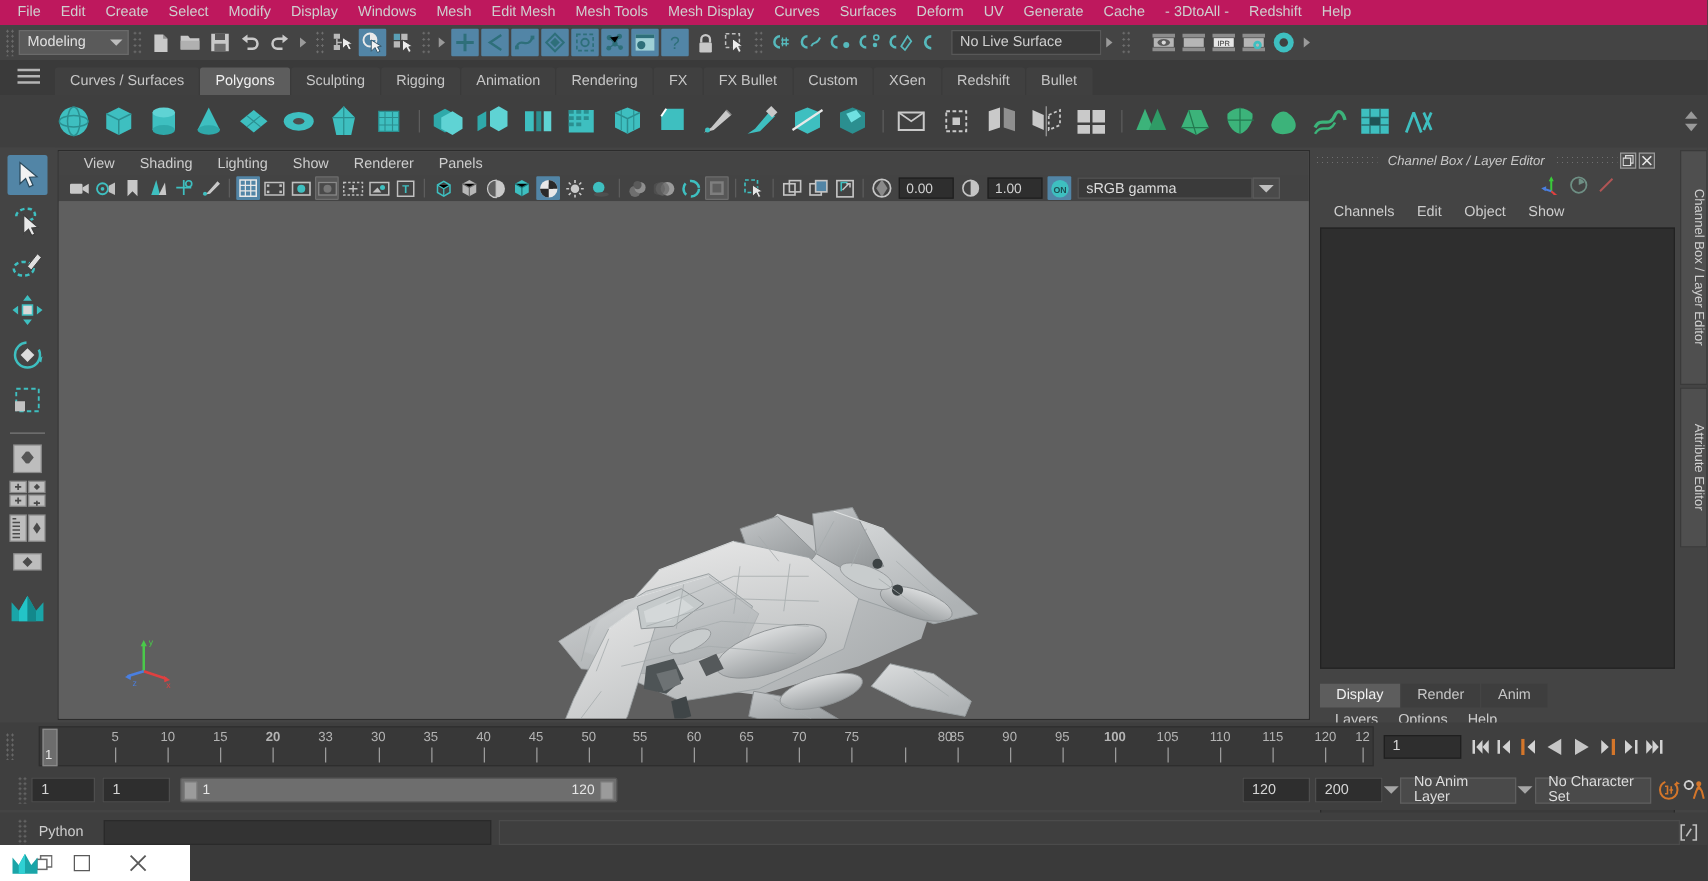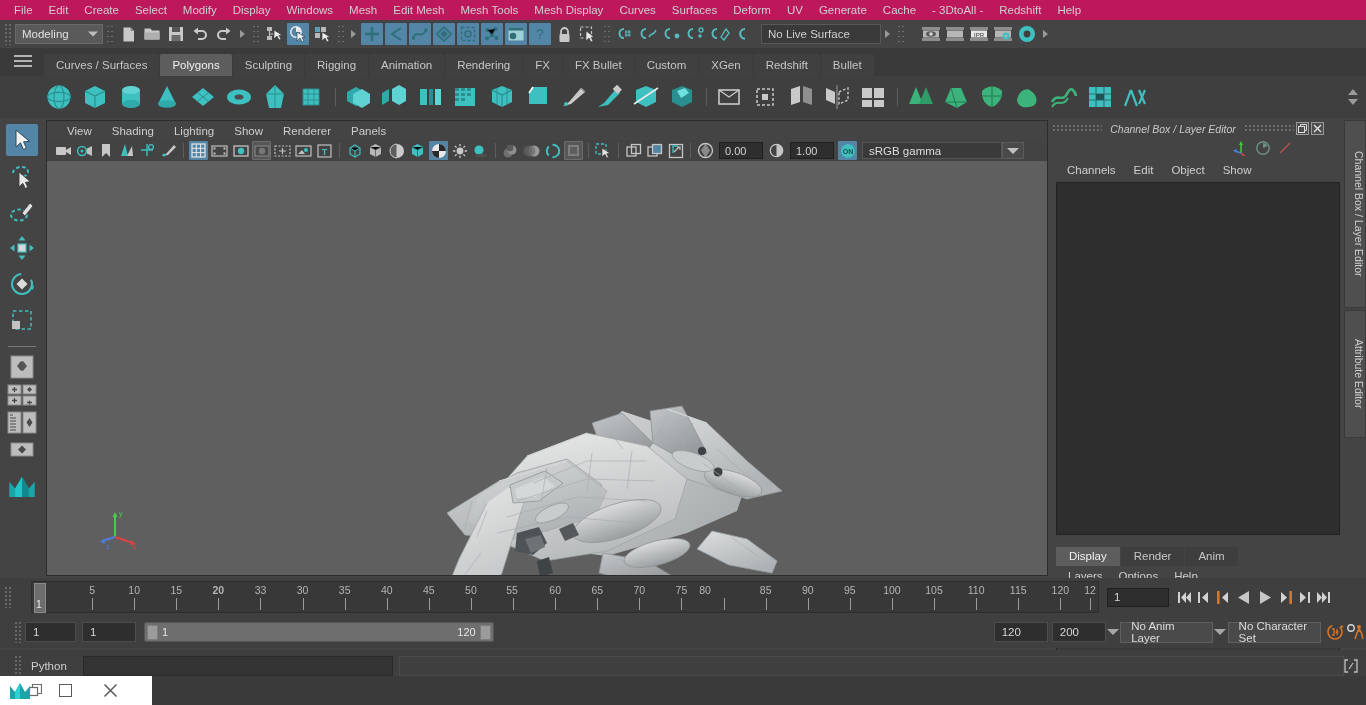--- a/index.html
+++ b/index.html
@@ -1329,29 +1329,29 @@
           <div class="ts-lab" style="left: 480px;">55</div>
           <div class="ts-tick" style="left: 523.161px;"></div>
           <div class="ts-lab" style="left: 523.161px;">60</div>
           <div class="ts-tick" style="left: 565.258px;"></div>
           <div class="ts-lab" style="left: 565.258px;">65</div>
           <div class="ts-tick" style="left: 607.355px;"></div>
           <div class="ts-lab" style="left: 607.355px;">70</div>
           <div class="ts-tick" style="left: 649.452px;"></div>
           <div class="ts-lab" style="left: 649.452px;">75</div>
           <div class="ts-tick" style="left: 691.548px;"></div>
-          <div class="ts-lab" style="left: 673px;">80</div>
+          <div class="ts-lab" style="left: 724px;">80</div>
           <div class="ts-tick" style="left: 733.645px;"></div>
           <div class="ts-lab" style="left: 733.645px;">85</div>
           <div class="ts-tick" style="left: 775.742px;"></div>
           <div class="ts-lab" style="left: 775.742px;">90</div>
           <div class="ts-tick" style="left: 817.839px;"></div>
           <div class="ts-lab" style="left: 817.839px;">95</div>
           <div class="ts-tick" style="left: 859.935px;"></div>
-          <div class="ts-lab" style="left: 859.935px;">100</div>
+          <div class="ts-lab" style="left: 859.935px; font-weight: bold;">100</div>
           <div class="ts-tick" style="left: 902.032px;"></div>
           <div class="ts-lab" style="left: 902.032px;">105</div>
           <div class="ts-tick" style="left: 944.129px;"></div>
           <div class="ts-lab" style="left: 944.129px;">110</div>
           <div class="ts-tick" style="left: 986.226px;"></div>
           <div class="ts-lab" style="left: 986.226px;">115</div>
           <div class="ts-tick" style="left: 1028.32px;"></div>
           <div class="ts-lab" style="left: 1028.32px;">120</div>
           <div class="ts-lab" style="left: 1058px;">12</div>
           <div class="ts-tick" style="left: 1058px;"></div>

